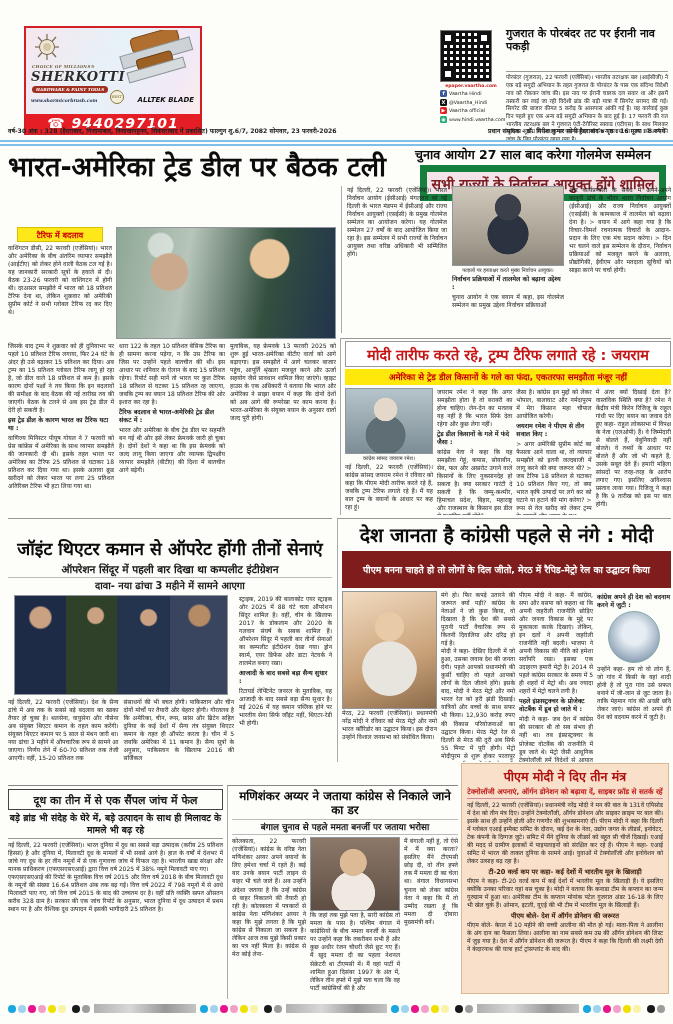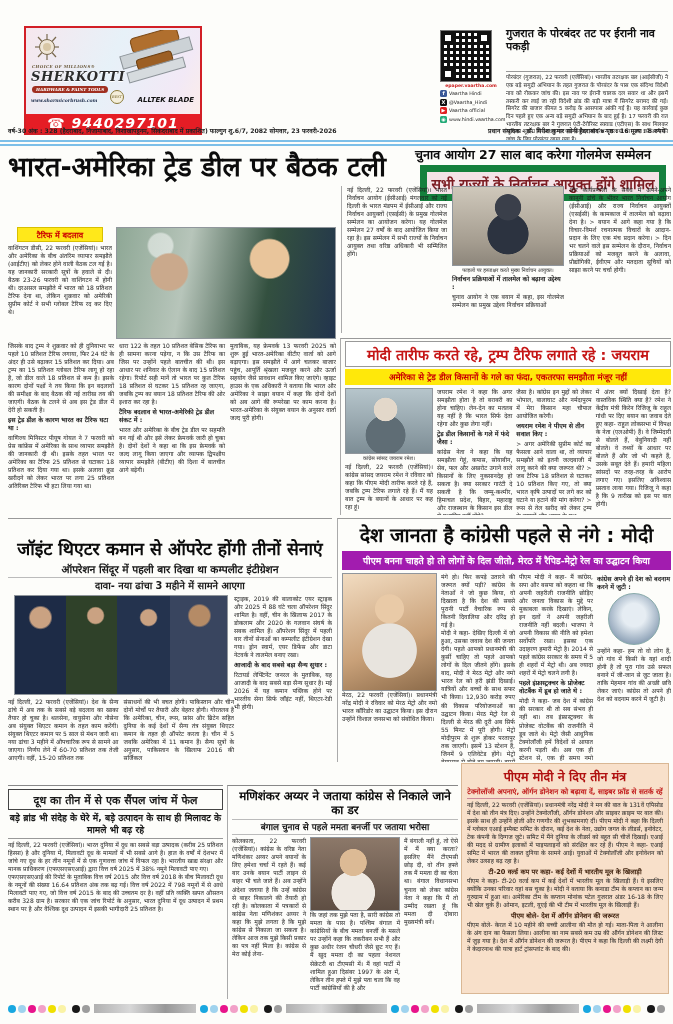--- a/index.html
+++ b/index.html
@@ -84,35 +84,35 @@
   .ph-jairam { width:88px; height:66px; background:
       radial-gradient(circle at 46% 32%, #e3d8ca 0 18%, rgba(0,0,0,0) 19%),
       radial-gradient(circle at 46% 72%, #5f6d75 0 30%, rgba(0,0,0,0) 31%),
       linear-gradient(#b6c5cb,#7d8d95); }
   .jr-body > .col { flex:1; }
   
   .theatre { position:absolute; left:8px; top:518px; width:324px; height:263px; border-top:1px solid #999; padding-top:17px; overflow:hidden; }
   .th-head { font-size:17.5px; font-weight:bold; text-align:center; white-space:nowrap; overflow:hidden; color:#0b0b0b; }
   .th-sub1 { font-size:10.5px; font-weight:bold; text-align:center; margin-top:2px; }
   .th-sub2 { font-size:9.8px; font-weight:bold; text-align:center; margin-top:1px; border-top:1px solid #bbb; padding-top:1px; }
-  .th-row { display:flex; margin-top:3px; }
+  .th-row { display:flex; gap:5px; margin-top:3px; }
   .th-left { width:226px; flex:0 0 auto; }
   .ph-chiefs { width:214px; height:100px; margin-left:6px; background:
       radial-gradient(circle at 12% 22%, #caa282 0 5%, rgba(0,0,0,0) 6%),
       radial-gradient(circle at 38% 20%, #caa282 0 5%, rgba(0,0,0,0) 6%),
       radial-gradient(circle at 63% 22%, #caa282 0 5%, rgba(0,0,0,0) 6%),
       radial-gradient(circle at 87% 20%, #b58b66 0 5%, rgba(0,0,0,0) 6%),
       linear-gradient(90deg,#1d2b46 0 24%,#2f4129 24% 48%,#24334e 48% 73%,#39455f 73% 100%); }
   .th-cols { display:flex; gap:5px; margin-top:3px; }
   .th-cols > div { flex:1; }
   .th-right { flex:1; }
   
   .modi { position:absolute; left:337px; top:518px; width:334px; height:244px; border-top:1px solid #999; border-left:1px solid #aaa; padding:2px 0 0 4px; overflow:hidden; }
   .md-head { font-size:19.5px; font-weight:bold; text-align:center; white-space:nowrap; overflow:hidden; color:#0b0b0b; }
-  .md-banner { background:#a21caf; color:#fff; font-size:9.2px; font-weight:bold; text-align:center; padding:3px 0; margin-top:3px; white-space:nowrap; overflow:hidden; }
+  .md-banner { background:#7f1d1d; color:#fff; font-size:9.2px; font-weight:bold; text-align:center; padding:12px 0; margin-top:3px; white-space:nowrap; overflow:hidden; }
   .md-body { display:flex; gap:4px; margin-top:3px; }
   .md-pcell { width:95px; flex:0 0 auto; }
   .ph-modi { width:95px; height:118px; background:
       radial-gradient(circle at 50% 30%, #e9caa7 0 15%, rgba(0,0,0,0) 16%),
       radial-gradient(circle at 50% 66%, #e8e4de 0 30%, rgba(0,0,0,0) 31%),
       linear-gradient(160deg,#f2dcc1,#c9a179 60%,#8c6b4a); }
   .md-body > .col { flex:1; }
   .round-inset { width:52px; height:52px; border-radius:50%; margin:2px auto; border:1px solid #8aa;
       background: radial-gradient(circle at 50% 42%, #e6edf3 0 30%, #8ea2b7 75%, #5d7288); }
   

